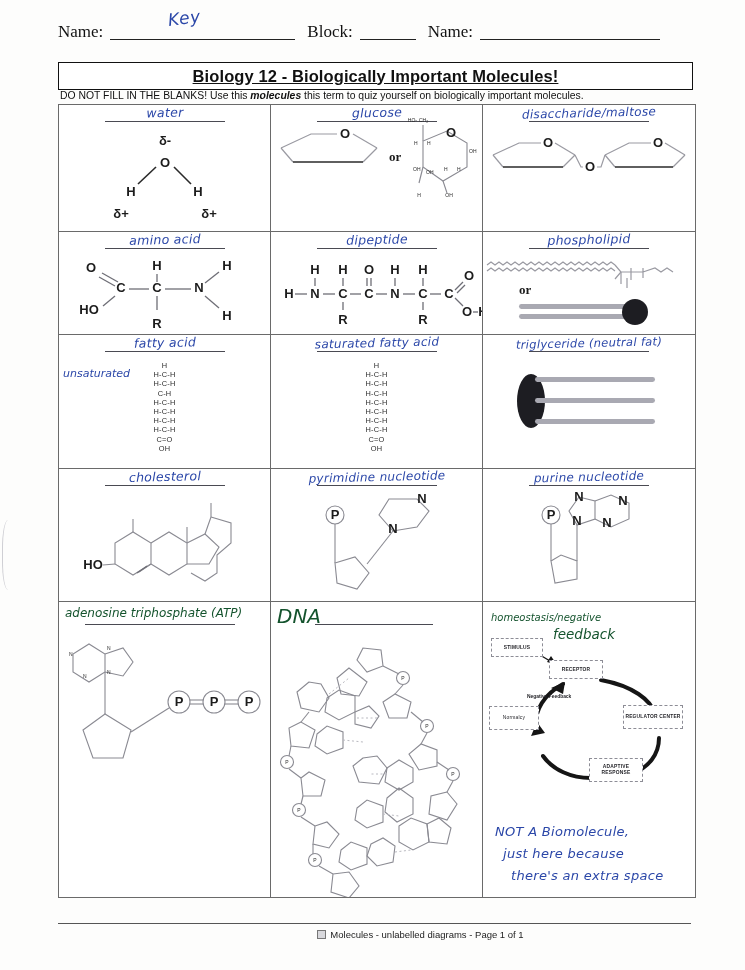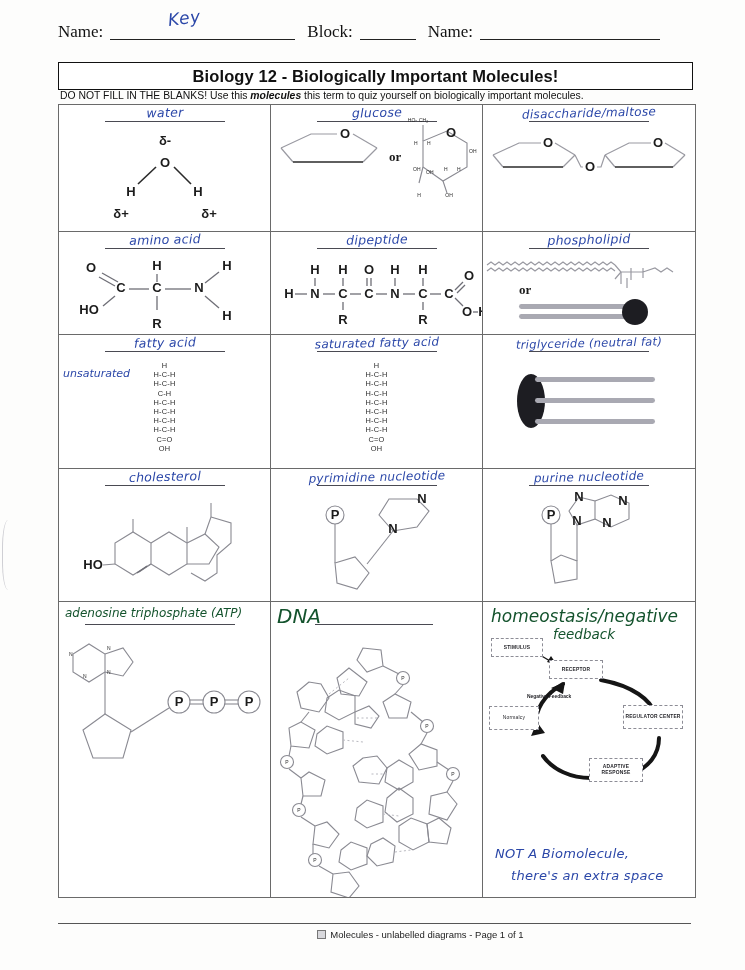--- a/index.html
+++ b/index.html
@@ -66,20 +66,21 @@
     align-items: center;
     justify-content: center;
     background: #fff;
   }
   .title-text {
     font-family: "Liberation Sans", sans-serif;
     font-weight: bold;
     font-size: 16.5px;
     color: #111;
     letter-spacing: .1px;
+    text-decoration: underline;
   }
   .subtitle {
     position: absolute;
     left: 60px;
     top: 90px;
     width: 640px;
     font-family: "Liberation Sans", sans-serif;
     font-size: 10.4px;
     color: #111;
     white-space: nowrap;
@@ -669,21 +670,21 @@
             <line class="hbond" x1="72" y1="138" x2="92" y2="140"></line>
             <line class="hbond" x1="116" y1="172" x2="100" y2="172"></line>
             <line class="hbond" x1="112" y1="212" x2="128" y2="214"></line>
             <line class="hbond" x1="124" y1="250" x2="140" y2="248"></line>
           </g>
         </svg>
       </div>
     </div>
 
     <div class="cell">
-      <div class="hand hand-top-left" style="top:4px; left:8px; font-size:17px;">homeostasis/negative</div>
+      <div class="hand hand-top-left" style="top:10px; left:8px; font-size:10px;">homeostasis/negative</div>
       <div class="hand hand-top-left" style="top:24px; left:70px; font-size:13.5px;">feedback</div>
 
       <div class="diagram" style="top:0;">
         <svg width="212" height="295" viewBox="0 0 212 295" style="position:absolute;left:0;top:0;">
           <g fill="none" stroke="#151515" stroke-width="4" stroke-linecap="round">
             <path d="M118 78 C 150 84, 168 98, 172 112"></path>
             <path d="M176 136 C 176 152, 166 166, 148 172"></path>
             <path d="M108 176 C 88 176, 70 168, 60 154"></path>
             <path d="M52 126 C 52 106, 62 92, 80 82"></path>
           </g>
@@ -702,20 +703,21 @@
         <div class="hbox" style="left:8px; top:36px; width:50px; height:17px;">STIMULUS</div>
         <div class="hbox" style="left:66px; top:58px; width:52px; height:17px;">RECEPTOR</div>
         <div class="hbox" style="left:140px; top:103px; width:58px; height:22px;">REGULATOR CENTER</div>
         <div class="hbox" style="left:106px; top:156px; width:52px; height:22px;">ADAPTIVE RESPONSE</div>
         <div class="hbox" style="left:6px; top:104px; width:48px; height:22px; font-weight:normal;">Normalcy</div>
         <div class="fb-label" style="left:44px; top:92px;">Negative Feedback</div>
       </div>
 
       <div class="note-block">
         <span>NOT A Biomolecule,</span>
+        <span class="nl2">just here because</span>
         <span class="nl3">there's an extra space</span>
       </div>
     </div>
 
   </div>
 
   <div class="footer-rule"></div>
   <div class="footer">
     <span class="footer-icon"></span><span>Molecules - unlabelled diagrams - Page 1 of 1</span>
   </div>

